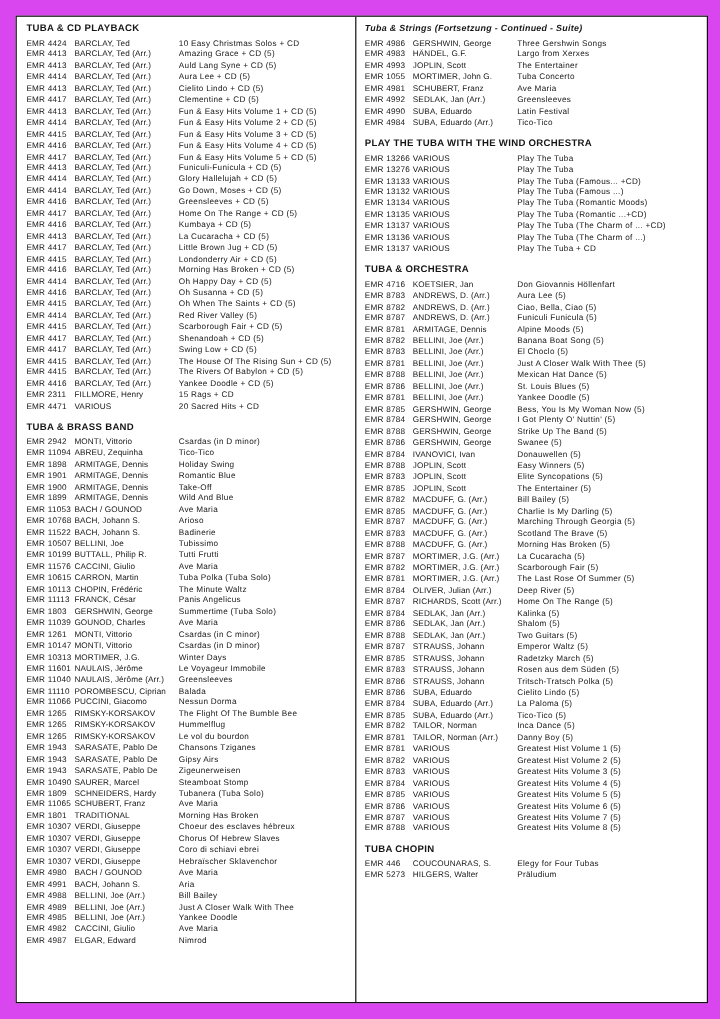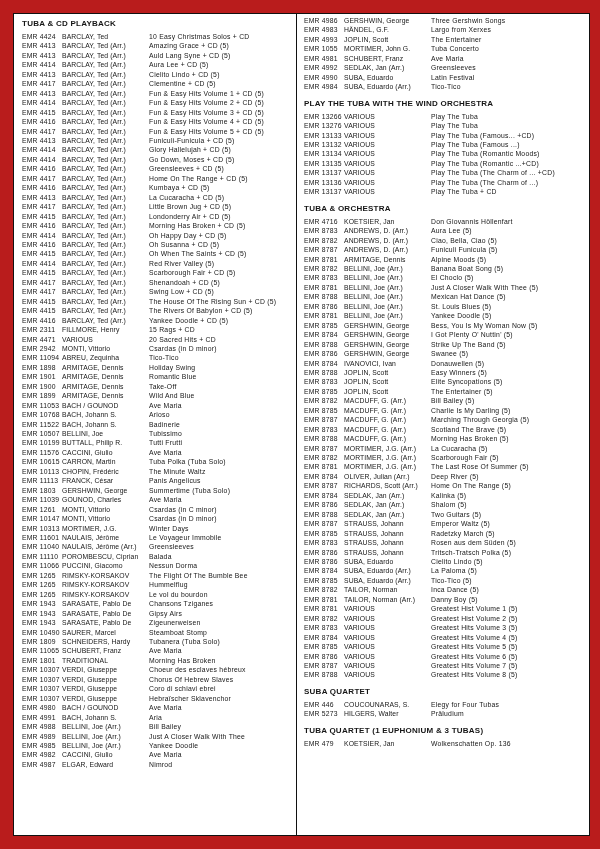--- a/index.html
+++ b/index.html
@@ -9,21 +9,21 @@
     width: 600px;
     height: 849px;
     font-family: "Liberation Sans", sans-serif;
     color: #161616;
     -webkit-font-smoothing: antialiased;
   }
   .page {
     position: relative;
     width: 600px;
     height: 849px;
-    background: #b91c1c;
+    background: #d946ef;
     overflow: hidden;
   }
   .frame {
     position: absolute;
     left: 13px;
     top: 13px;
     width: 577px;
     height: 823px;
     border: 1.5px solid #111111;
     display: flex;
@@ -246,20 +246,21 @@
             <span class="c-composer">FILLMORE, Henry</span>
             <span class="c-title">15 Rags + CD</span>
           </div>
           <div class="row">
             <span class="c-emr">EMR 4471</span>
             <span class="c-composer">VARIOUS</span>
             <span class="c-title">20 Sacred Hits + CD</span>
           </div>
         </div>
         <div class="section">
+          <div class="sec-header">TUBA &amp; BRASS BAND</div>
           <div class="row">
             <span class="c-emr">EMR 2942</span>
             <span class="c-composer">MONTI, Vittorio</span>
             <span class="c-title">Csardas (in D minor)</span>
           </div>
         </div>
         <div class="section">
           <div class="row">
             <span class="c-emr">EMR 11094</span>
             <span class="c-composer">ABREU, Zequinha</span>
@@ -479,20 +480,21 @@
           </div>
           <div class="row">
             <span class="c-emr">EMR 4987</span>
             <span class="c-composer">ELGAR, Edward</span>
             <span class="c-title">Nimrod</span>
           </div>
         </div>
       </div>
     <div class="col col-right">
         <div class="section">
+          <div class="sec-header italic">Tuba &amp; Strings (Fortsetzung - Continued - Suite)</div>
           <div class="row">
             <span class="c-emr">EMR 4986</span>
             <span class="c-composer">GERSHWIN, George</span>
             <span class="c-title">Three Gershwin Songs</span>
           </div>
           <div class="row">
             <span class="c-emr">EMR 4983</span>
             <span class="c-composer">HÄNDEL, G.F.</span>
             <span class="c-title">Largo from Xerxes</span>
           </div>
@@ -819,35 +821,27 @@
             <span class="c-composer">VARIOUS</span>
             <span class="c-title">Greatest Hits Volume 7 (5)</span>
           </div>
           <div class="row">
             <span class="c-emr">EMR 8788</span>
             <span class="c-composer">VARIOUS</span>
             <span class="c-title">Greatest Hits Volume 8 (5)</span>
           </div>
         </div>
         <div class="section">
-          <div class="sec-header">SUBA QUARTET</div>
+          <div class="sec-header">TUBA CHOPIN</div>
           <div class="row">
             <span class="c-emr">EMR 446</span>
             <span class="c-composer">COUCOUNARAS, S.</span>
             <span class="c-title">Elegy for Four Tubas</span>
           </div>
           <div class="row">
             <span class="c-emr">EMR 5273</span>
             <span class="c-composer">HILGERS, Walter</span>
             <span class="c-title">Präludium</span>
-          </div>
-        </div>
-        <div class="section">
-          <div class="sec-header">TUBA QUARTET (1 EUPHONIUM &amp; 3 TUBAS)</div>
-          <div class="row">
-            <span class="c-emr">EMR 479</span>
-            <span class="c-composer">KOETSIER, Jan</span>
-            <span class="c-title">Wolkenschatten Op. 136</span>
           </div>
         </div>
       </div>
   </div>
 </div>
 
 </body></html>

